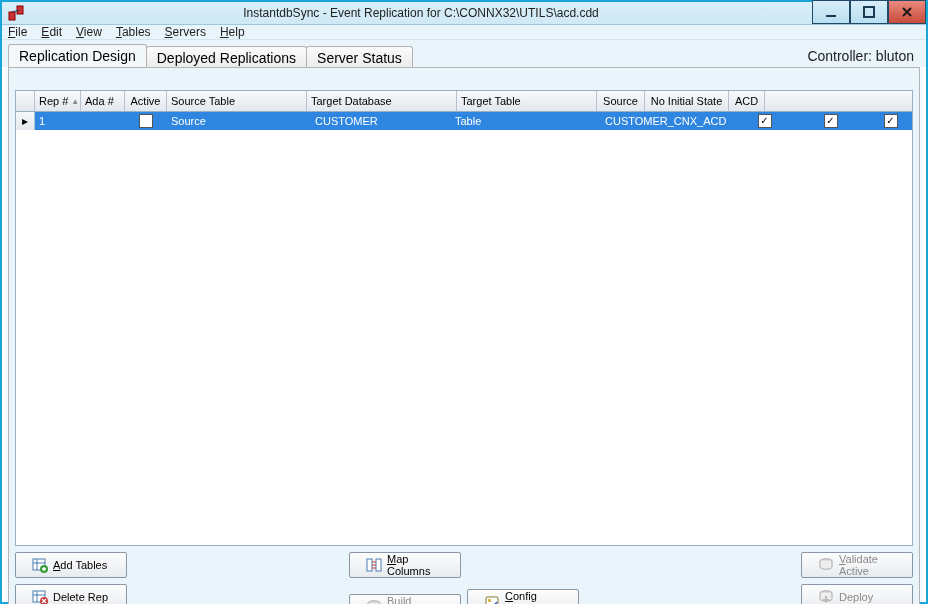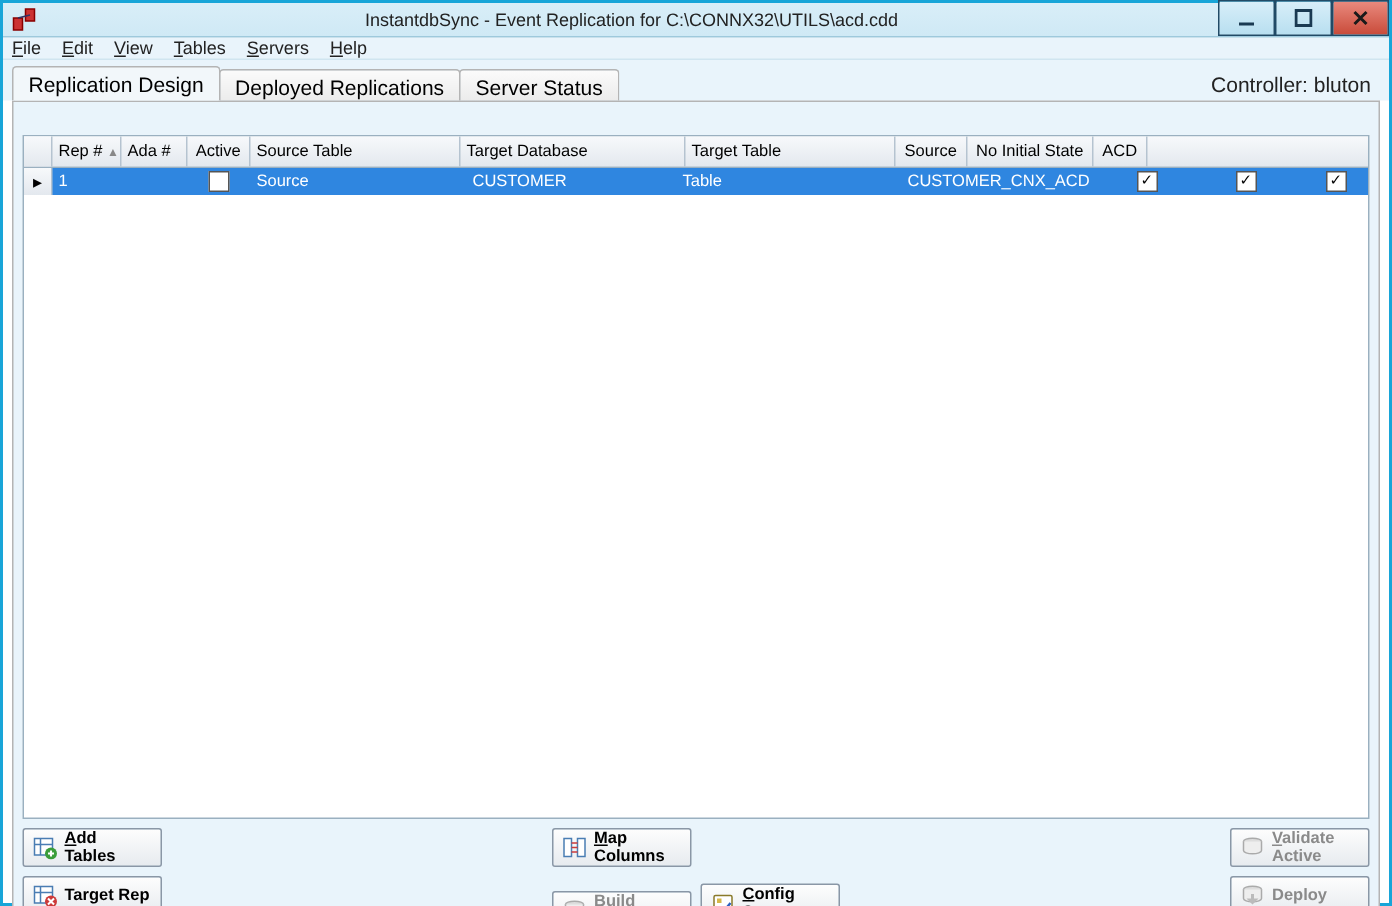--- a/index.html
+++ b/index.html
@@ -46,21 +46,21 @@
   .col-tgttbl{width:140px;min-width:140px}
   .col-create{width:48px;min-width:48px;justify-content:center}
   .col-noinit{width:84px;min-width:84px;justify-content:center}
   .col-acd{width:36px;min-width:36px;justify-content:center}
   
   .btn-area{display:grid;grid-template-columns:1fr 1fr 1fr;padding:6px;gap:6px 0;}
   .btn-col{display:flex;flex-direction:column;gap:6px;}
   .btn-col.left{align-items:flex-start}
   .btn-col.center{align-items:center;flex-direction:row;justify-content:center;gap:6px;flex-wrap:wrap}
   .btn-col.right{align-items:flex-end}
-  .wbtn{width:93px;height:26px;border:1px solid #8a97a6;background:linear-gradient(#fdfdfd,#e7ebef);display:flex;align-items:center;gap:5px;padding:0 6px;font-size:11px;border-radius:2px;box-sizing:border-box;font-weight:bold;}
+  .wbtn{width:112px;height:26px;border:1px solid #8a97a6;background:linear-gradient(#fdfdfd,#e7ebef);display:flex;align-items:center;gap:5px;padding:0 16px;font-size:11px;border-radius:2px;box-sizing:border-box;}
   .wbtn.disabled{color:#8a8a8a;}
   .wbtn .icn{width:16px;height:16px;display:flex;align-items:center;justify-content:center;}
   .wbtn .lbl span.ul{text-decoration:underline;}
 </style>
 </head>
 <body>
 
 <div class="window">
 
   <div class="titlebar">
@@ -167,21 +167,21 @@
         <div class="wbtn">
           <span class="icn">
               <svg width="16" height="16">
                 <rect x="1" y="2" width="12" height="11" fill="#fff" stroke="#4a7db3"></rect>
                 <line x1="1" y1="6" x2="13" y2="6" stroke="#4a7db3"></line>
                 <line x1="5" y1="2" x2="5" y2="13" stroke="#4a7db3"></line>
                 <circle cx="12" cy="12" r="4" fill="#cc3a3a"></circle>
                 <path d="M10 10 l4 4 M14 10 l-4 4" stroke="#fff" stroke-width="1.4"></path>
               </svg>
             </span>
-          <span class="lbl">Target Rep</span>
+          <span class="lbl">Delete Rep</span>
         </div>
       </div>
       <div class="btn-col center">
         <div style="display:flex;flex-direction:column;gap:16px;align-items:flex-end">
           <div class="wbtn">
             <span class="icn">
                 <svg width="16" height="16">
                   <rect x="1" y="2" width="5" height="12" fill="#fff" stroke="#4a7db3"></rect>
                   <rect x="10" y="2" width="5" height="12" fill="#fff" stroke="#4a7db3"></rect>
                   <path d="M6 5 h4 M6 8 h4 M6 11 h4" stroke="#cc3a3a" stroke-width="1"></path>

